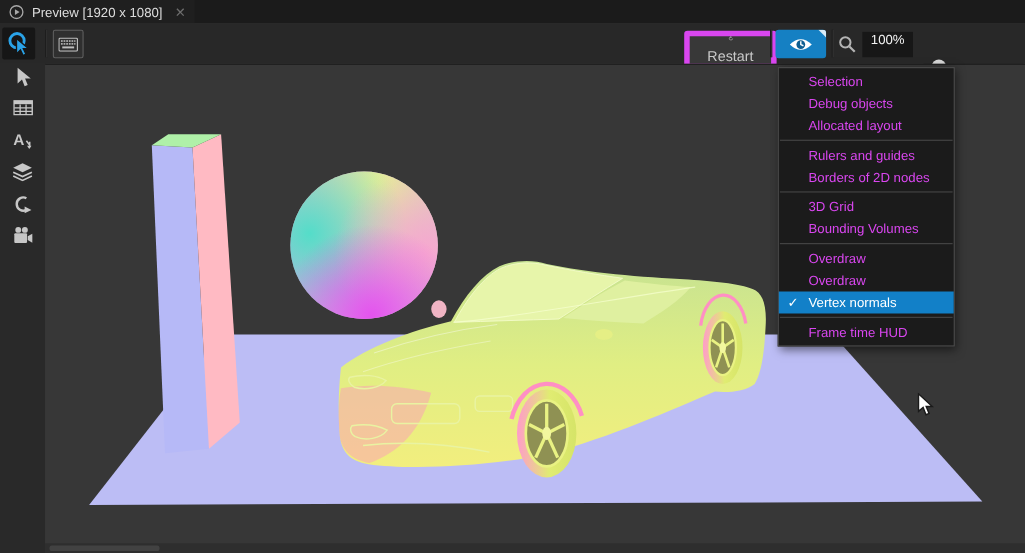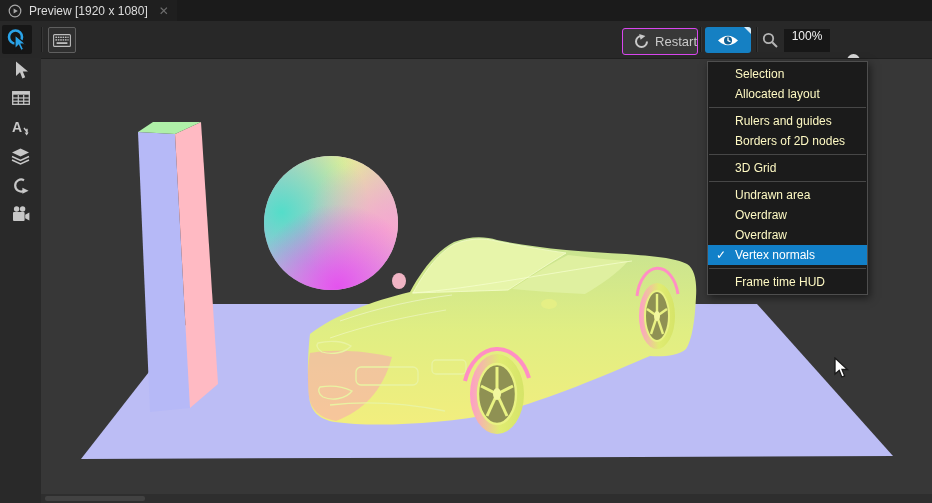--- a/index.html
+++ b/index.html
@@ -13,22 +13,22 @@
   .tab-title{font-size:12px;color:#dddddd;white-space:nowrap;}
   .tab-close{font-size:12px;color:#6e6e6e;margin-left:4px;cursor:default;}
   
   .toolbar{position:absolute;left:0;top:21px;width:932px;height:37px;background:#282828;}
   .tool-active{position:absolute;left:2px;top:4px;width:30px;height:29px;background:#161616;
        border-radius:2px;display:flex;align-items:center;justify-content:center;}
   .vsep{position:absolute;top:6px;width:1px;height:25px;background:#1c1c1c;border-right:1px solid #353535;}
   .kbd-btn{position:absolute;left:48px;top:6px;width:26px;height:24px;background:#2f2f2f;
        border:1px solid #5f5f5f;border-radius:2px;display:flex;align-items:center;justify-content:center;}
   .restart-btn{position:absolute;left:622px;top:7px;width:74px;height:25px;background:#383838;
-       border:1px solid #d946ef;border-radius:3px;display:flex;align-items:center;
-       justify-content:flex-end;gap:6px;}
+       border:5px solid #d946ef;border-radius:3px;display:flex;align-items:center;
+       justify-content:flex-end;gap:6px;flex-direction:column;}
   .restart-btn span{font-size:13px;color:#c9c9c9;}
   .eye-btn{position:absolute;left:705px;top:6px;width:46px;height:26px;border-radius:3px;
        display:flex;align-items:center;justify-content:center;overflow:hidden;}
   .eye-corner{position:absolute;right:0;top:0;width:0;height:0;
        border-left:7px solid transparent;border-top:7px solid #d9ecf8;}
   .zoom-field{position:absolute;left:784px;top:8px;width:46px;height:23px;background:#171717;
        display:flex;align-items:flex-start;justify-content:center;}
   .zoom-field span{font-size:12px;color:#f2f2f2;}
   .mag{position:absolute;left:762px;top:11px;}
   .slider-track{position:absolute;left:838px;top:37px;width:94px;height:5px;background:#151515;border-radius:2px;}
@@ -40,21 +40,21 @@
   
   .viewport{position:absolute;left:41px;top:58px;width:891px;height:445px;background:#373737;
        border-top:1px solid #1f1f1f;box-sizing:border-box;}
   .hscroll{position:absolute;left:41px;top:494px;width:891px;height:9px;background:#2e2e2e;}
   .hscroll-thumb{position:absolute;left:4px;top:2px;width:100px;height:5px;background:#424242;border-radius:2px;}
   
   .menu{position:absolute;left:707px;top:61px;width:161px;background:#1b1b1b;
        border:1px solid #4e4e4e;box-sizing:border-box;padding:2px 0;z-index:10;
        box-shadow:2px 3px 8px rgba(0,0,0,.5);}
   .menu-item{position:relative;height:20px;line-height:20px;padding-left:27px;
-       font-size:12px;color:#fef9c3;white-space:nowrap;}
+       font-size:12px;color:#d946ef;white-space:nowrap;}
   .menu-item.checked-highlight{background:#1280c8;color:#ffffff;}
   .menu-check{position:absolute;left:8px;top:0;font-size:12px;color:#ffffff;}
   .menu-sep{height:0;border-top:1px solid #474747;margin:3px 1px;}
   
   .cursor{position:absolute;left:834px;top:357px;z-index:20;}
 </style>
 </head>
 <body>
 
 <div id="app">
@@ -301,28 +301,29 @@
       </g>
     </svg>
   </div>
 
   <div class="hscroll">
     <div class="hscroll-thumb"></div>
   </div>
 
   <div class="menu">
     <div class="menu-item">Selection</div>
+    <div class="menu-item">Debug objects</div>
     <div class="menu-item">Allocated layout</div>
     <div class="menu-sep"></div>
     <div class="menu-item">Rulers and guides</div>
     <div class="menu-item">Borders of 2D nodes</div>
     <div class="menu-sep"></div>
     <div class="menu-item">3D Grid</div>
+    <div class="menu-item">Bounding Volumes</div>
     <div class="menu-sep"></div>
-    <div class="menu-item">Undrawn area</div>
     <div class="menu-item">Overdraw</div>
     <div class="menu-item">Overdraw</div>
     <div class="menu-item checked-highlight">
       <span class="menu-check">✓</span><span>Vertex normals</span>
     </div>
     <div class="menu-sep"></div>
     <div class="menu-item">Frame time HUD</div>
   </div>
 
   <svg class="cursor" width="17" height="22" viewBox="0 0 17 22">

